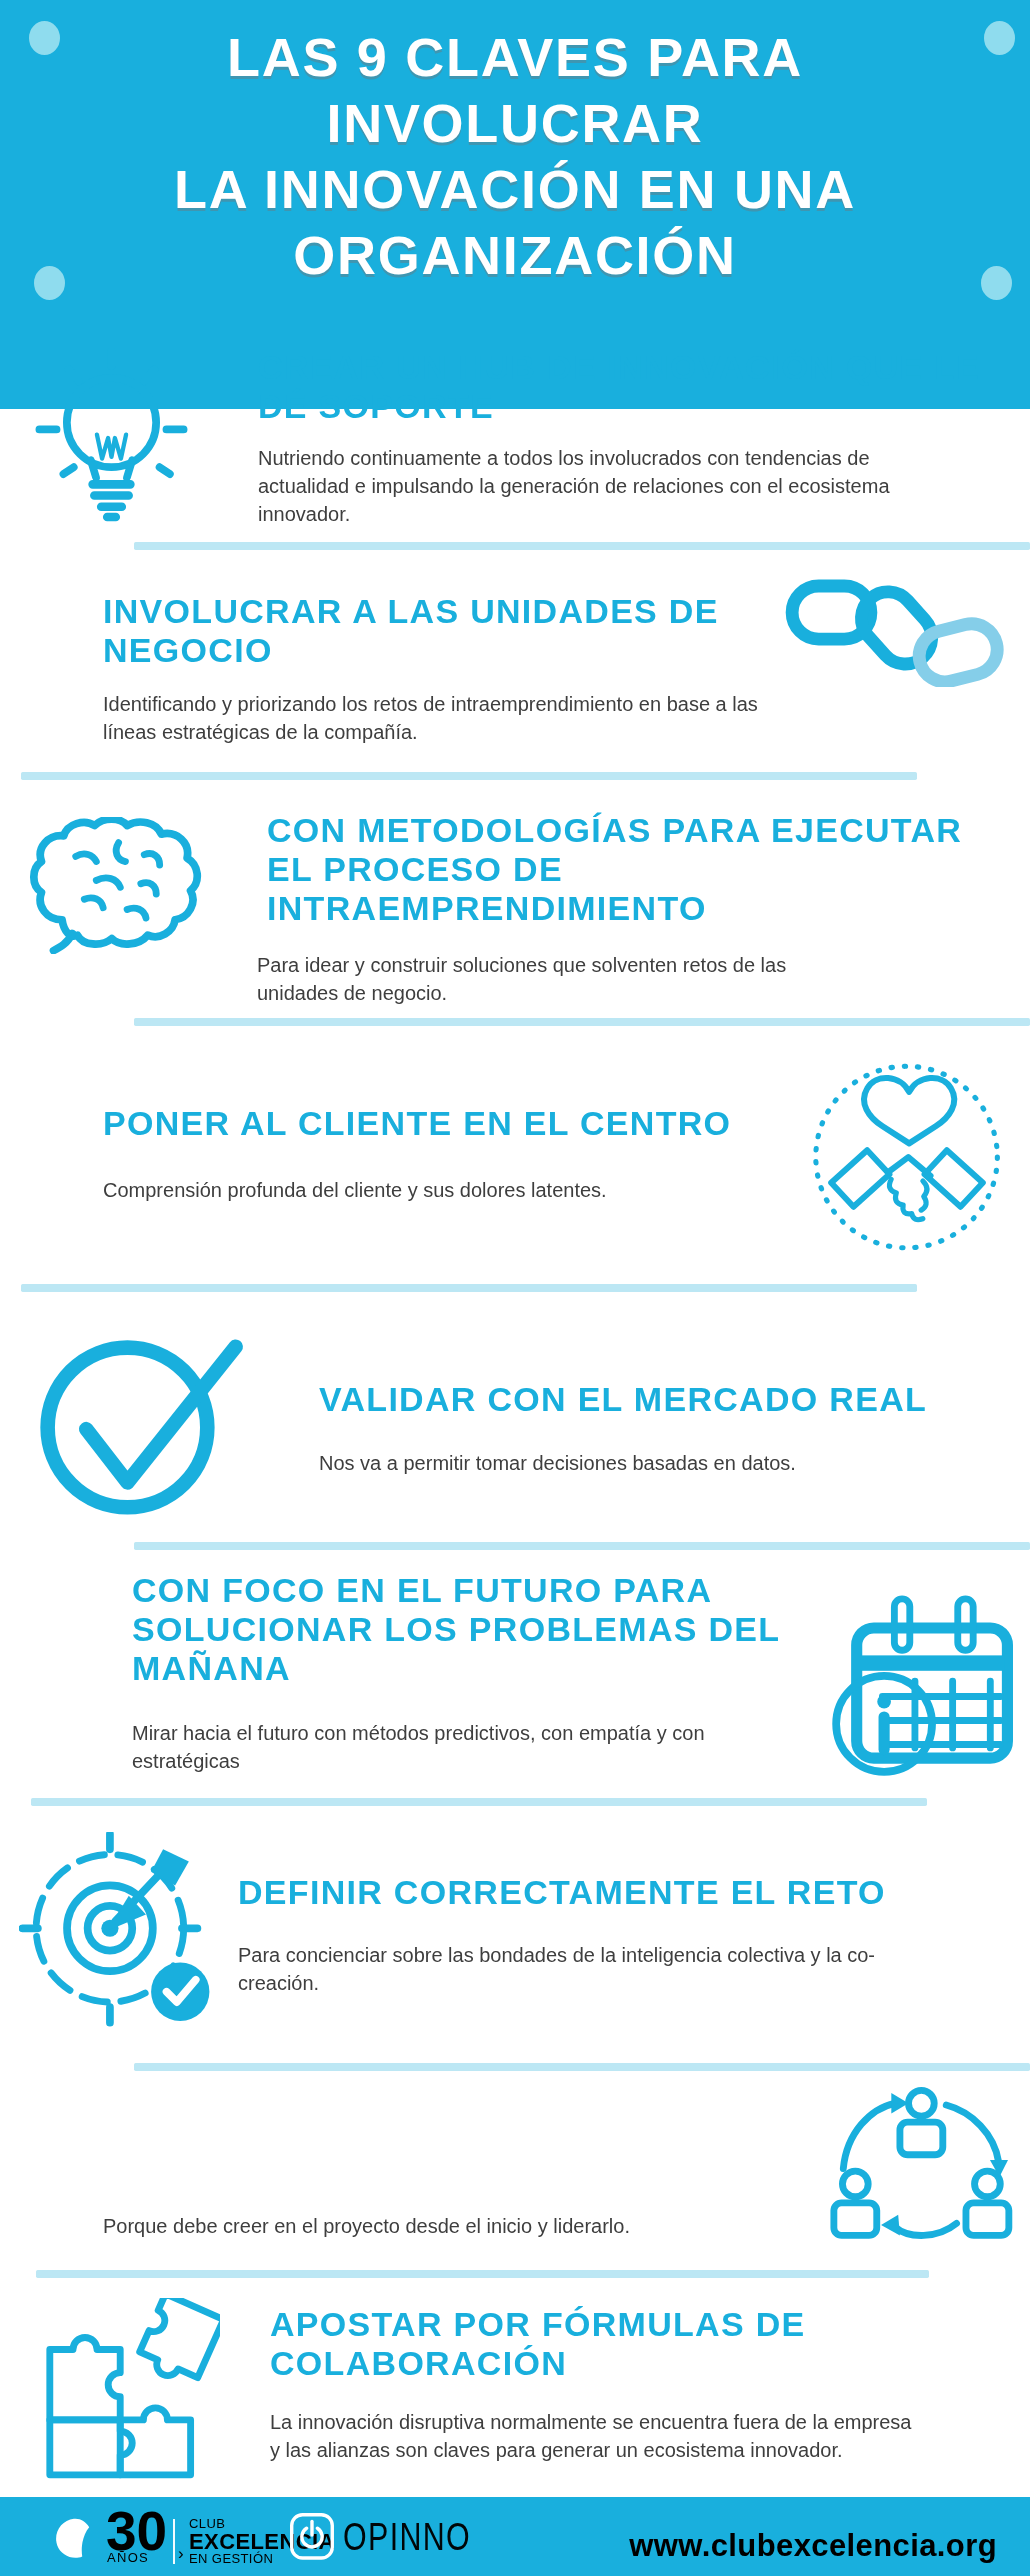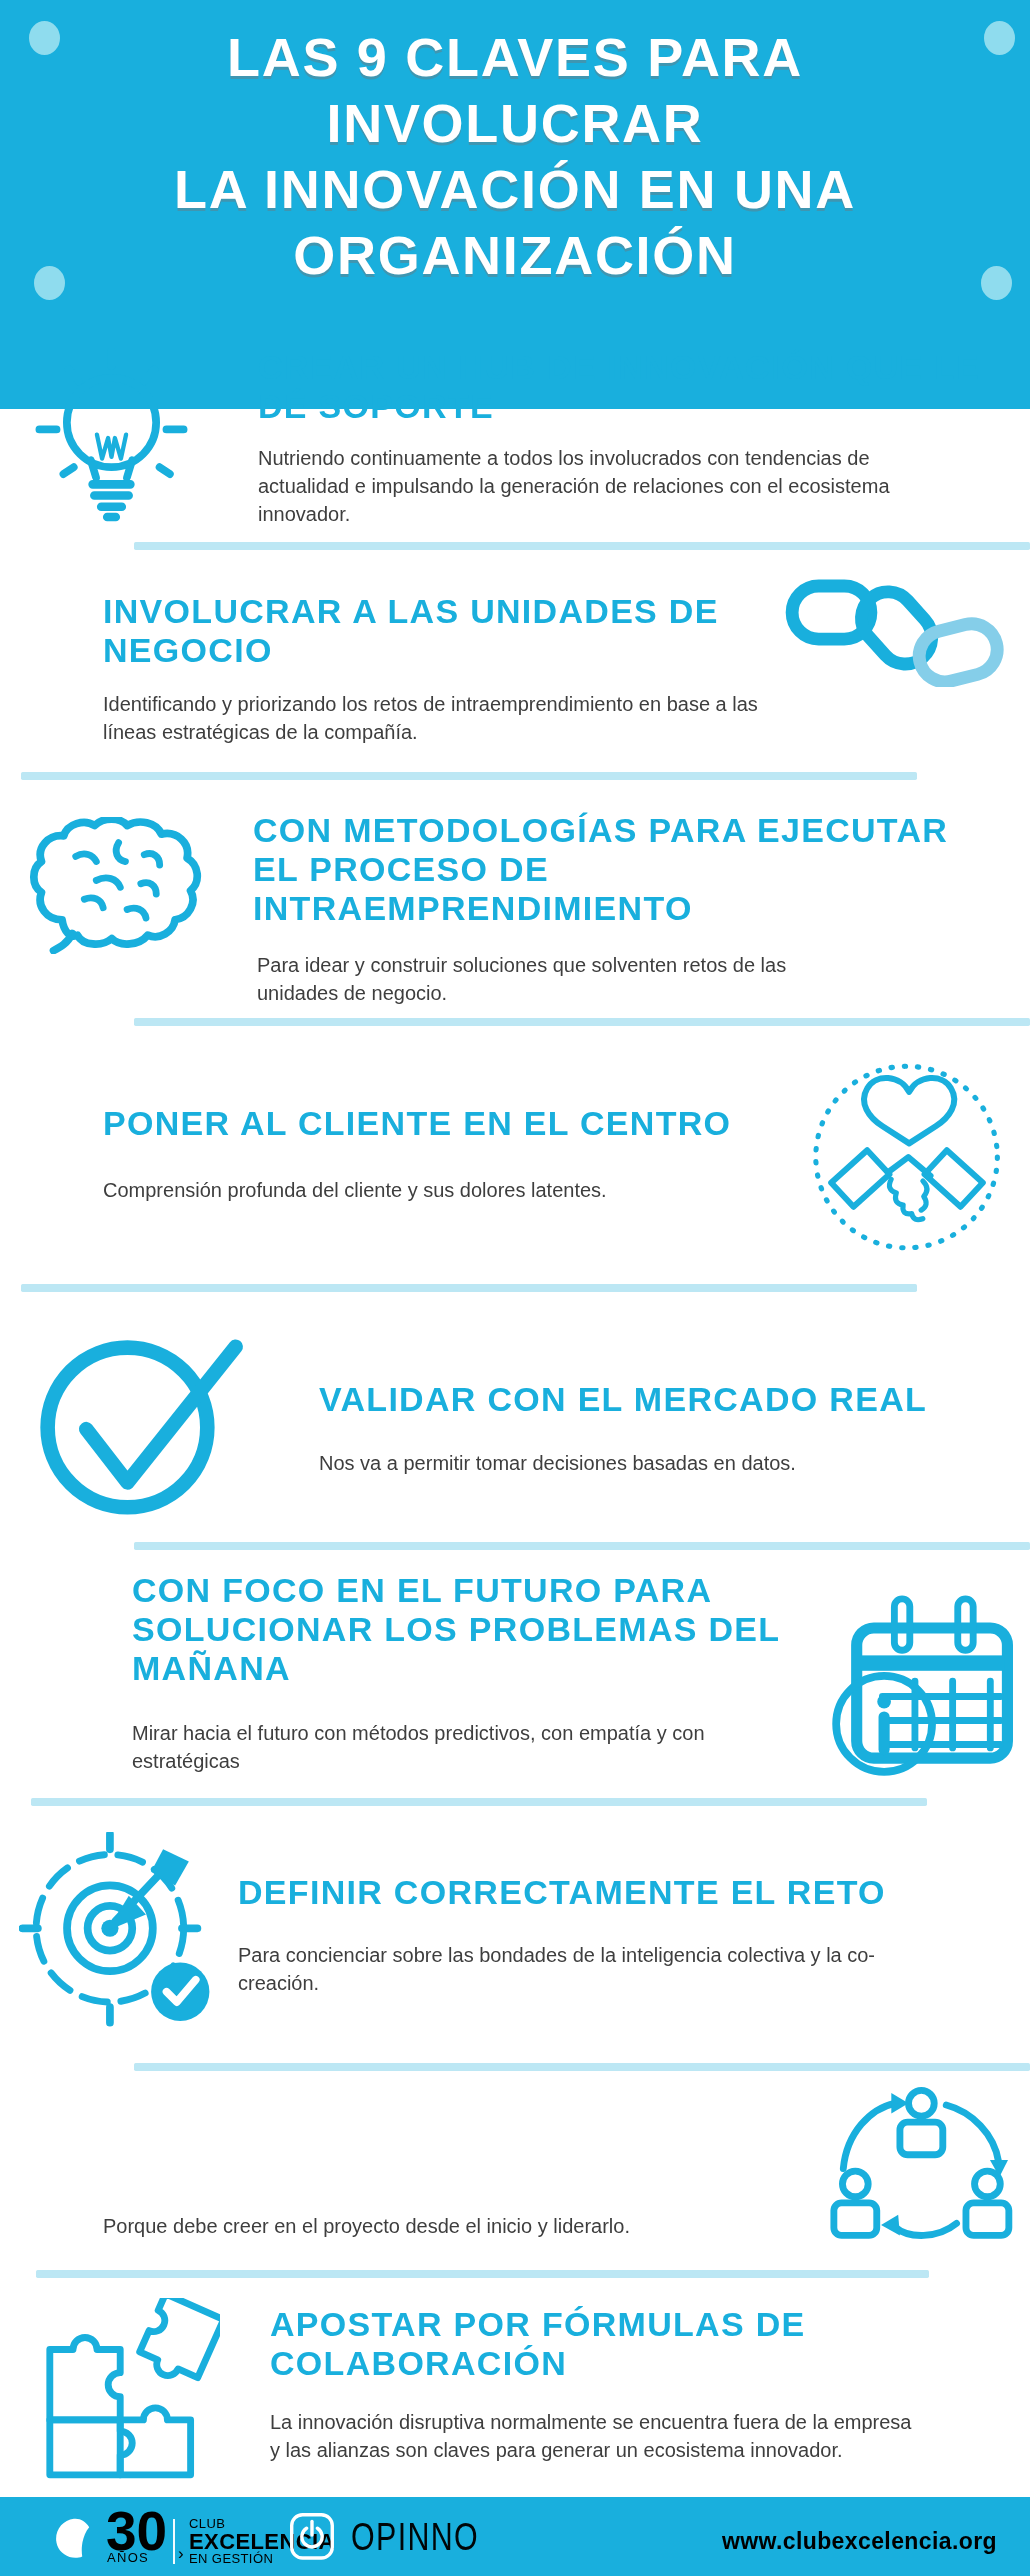--- a/index.html
+++ b/index.html
@@ -35,21 +35,21 @@
   .s1-title{left:258px;top:348px}
   .s1-desc{left:258px;top:444px}
   .s1-div{left:134px;top:542px;width:896px}
 
   .s2-title{left:103px;top:592px}
   .s2-icon{left:783px;top:574px;width:222px;height:113px}
   .s2-desc{left:103px;top:690px}
   .s2-div{left:20.6px;top:772px;width:896px}
 
   .s3-icon{left:24px;top:817px;width:202px;height:137px}
-  .s3-title{left:253px;top:811px}
+  .s3-title{left:267px;top:811px}
   .s3-desc{left:257px;top:951px}
   .s3-div{left:134px;top:1018px;width:896px}
 
   .s4-title{left:103px;top:1104px}
   .s4-desc{left:103px;top:1176px}
   .s4-icon{left:802px;top:1056px;width:210px;height:197px}
   .s4-div{left:20.6px;top:1284px;width:896px}
 
   .s5-icon{left:38px;top:1333px;width:215px;height:182px}
   .s5-title{left:319px;top:1380px}
@@ -78,24 +78,24 @@
   
   .footer{position:absolute;left:0;top:2497px;width:1030px;height:79px;background:var(--cyan);color:#fff}
   .club-logo{position:absolute;left:53px;top:2516px;width:39px;height:43px}
   .club-30{position:absolute;left:106px;top:2511px;font-size:55px;font-weight:700;line-height:41px}
   .club-anos{position:absolute;left:107px;top:2550px;font-size:13px;letter-spacing:1.3px}
   .club-rule{position:absolute;left:173px;top:2519px;width:1.7px;height:45px;background:rgba(255,255,255,.95)}
   .club-chevron{position:absolute;left:178px;top:2545px;font-size:17px;line-height:17px}
   .club-col{position:absolute;left:189px;top:2516px}
   .club-col .l1,.club-col .l3{font-size:13px;line-height:15.5px;letter-spacing:0.4px}
   .club-col .l2{font-size:22px;line-height:19px;font-weight:700;letter-spacing:0.4px}
-  .opinno{position:absolute;left:289px;top:2512px;display:flex;align-items:center;gap:16px}
+  .opinno{position:absolute;left:289px;top:2512px;display:flex;align-items:center;gap:8px}
   .opinno-icon{width:46px;height:50px}
   .opinno-text{font-size:38px;font-weight:400;letter-spacing:1.7px;transform:scaleX(.8);transform-origin:left center;line-height:50px;opacity:.96}
-  .website{position:absolute;right:33px;top:2528px;font-size:23px;font-weight:700;letter-spacing:0.4px}
+  .website{position:absolute;right:33px;top:2528px;font-size:31px;font-weight:700;letter-spacing:0.4px}
 </style>
 </head>
 <body>
 
 <div class="canvas">
 
   <div class="header">
     <span class="corner-dot dot-tl"></span>
     <span class="corner-dot dot-tr"></span>
     <span class="corner-dot dot-bl"></span>

